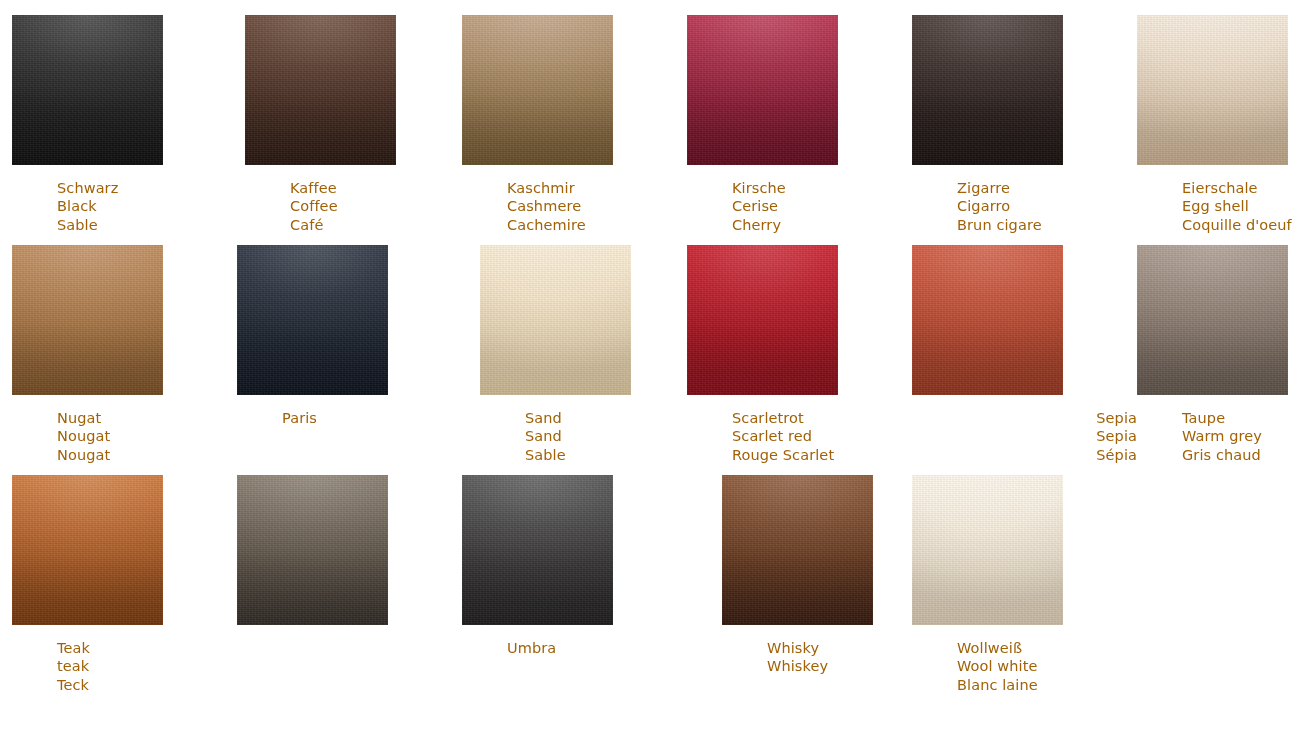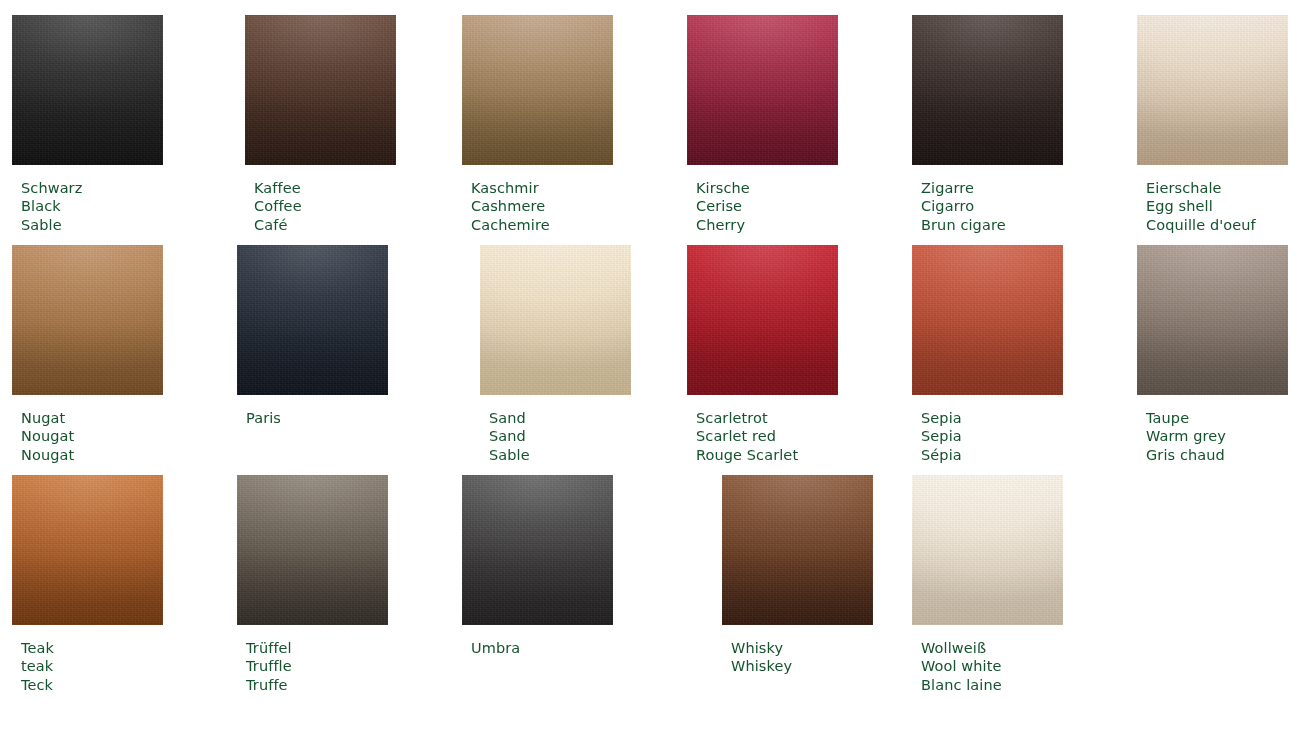--- a/index.html
+++ b/index.html
@@ -71,21 +71,22 @@
   .swatch-labels {
     margin-top: 14px;
     padding-left: 9px;
   }
 
   .swatch-label {
     font-size: 14.5px;
     line-height: 18.4px;
     letter-spacing: .1px;
     white-space: nowrap;
-    color: #14532d;
+    color: #a16207;
+    margin-left: 36px;
   }
   .swatch-label.lang-de { }
   .swatch-label.lang-en { }
   .swatch-label.lang-fr { }
 </style>
 </head>
 <body>
 
 <div id="swatch-grid">
     <div class="swatch-cell" style="left: 12px; top: 15px;">
@@ -189,21 +190,21 @@
       <div class="swatch-chip" style="width: 151px; height: 150px; background: linear-gradient(rgb(203, 34, 48) 0%, rgb(176, 24, 36) 52%, rgb(139, 15, 26) 100%);">
         <div class="grain"></div>
         <div class="sheen"></div>
       </div>
       <div class="swatch-labels">
         <div class="swatch-label lang-de">Scarletrot</div>
         <div class="swatch-label lang-en">Scarlet red</div>
         <div class="swatch-label lang-fr">Rouge Scarlet</div>
       </div>
     </div>
-    <div class="swatch-cell" style="left: 912px; top: 245px;">
+    <div class="swatch-cell" style="left: 912px; top: 245px; text-align: right;">
       <div class="swatch-chip" style="width: 151px; height: 150px; background: linear-gradient(rgb(209, 90, 65) 0%, rgb(189, 76, 51) 52%, rgb(155, 58, 34) 100%);">
         <div class="grain"></div>
         <div class="sheen"></div>
       </div>
       <div class="swatch-labels">
         <div class="swatch-label lang-de">Sepia</div>
         <div class="swatch-label lang-en">Sepia</div>
         <div class="swatch-label lang-fr">Sépia</div>
       </div>
     </div>
@@ -227,25 +228,20 @@
         <div class="swatch-label lang-de">Teak</div>
         <div class="swatch-label lang-en">teak</div>
         <div class="swatch-label lang-fr">Teck</div>
       </div>
     </div>
     <div class="swatch-cell" style="left: 237px; top: 475px;">
       <div class="swatch-chip" style="width: 151px; height: 150px; background: linear-gradient(rgb(137, 125, 111) 0%, rgb(100, 90, 78) 52%, rgb(54, 48, 42) 100%);">
         <div class="grain"></div>
         <div class="sheen"></div>
       </div>
-      <div class="swatch-labels">
-        <div class="swatch-label lang-de">Trüffel</div>
-        <div class="swatch-label lang-en">Truffle</div>
-        <div class="swatch-label lang-fr">Truffe</div>
-      </div>
     </div>
     <div class="swatch-cell" style="left: 462px; top: 475px;">
       <div class="swatch-chip" style="width: 151px; height: 150px; background: linear-gradient(rgb(88, 88, 88) 0%, rgb(62, 60, 60) 52%, rgb(35, 33, 34) 100%);">
         <div class="grain"></div>
         <div class="sheen"></div>
       </div>
       <div class="swatch-labels">
         <div class="swatch-label lang-de">Umbra</div>
       </div>
     </div>

